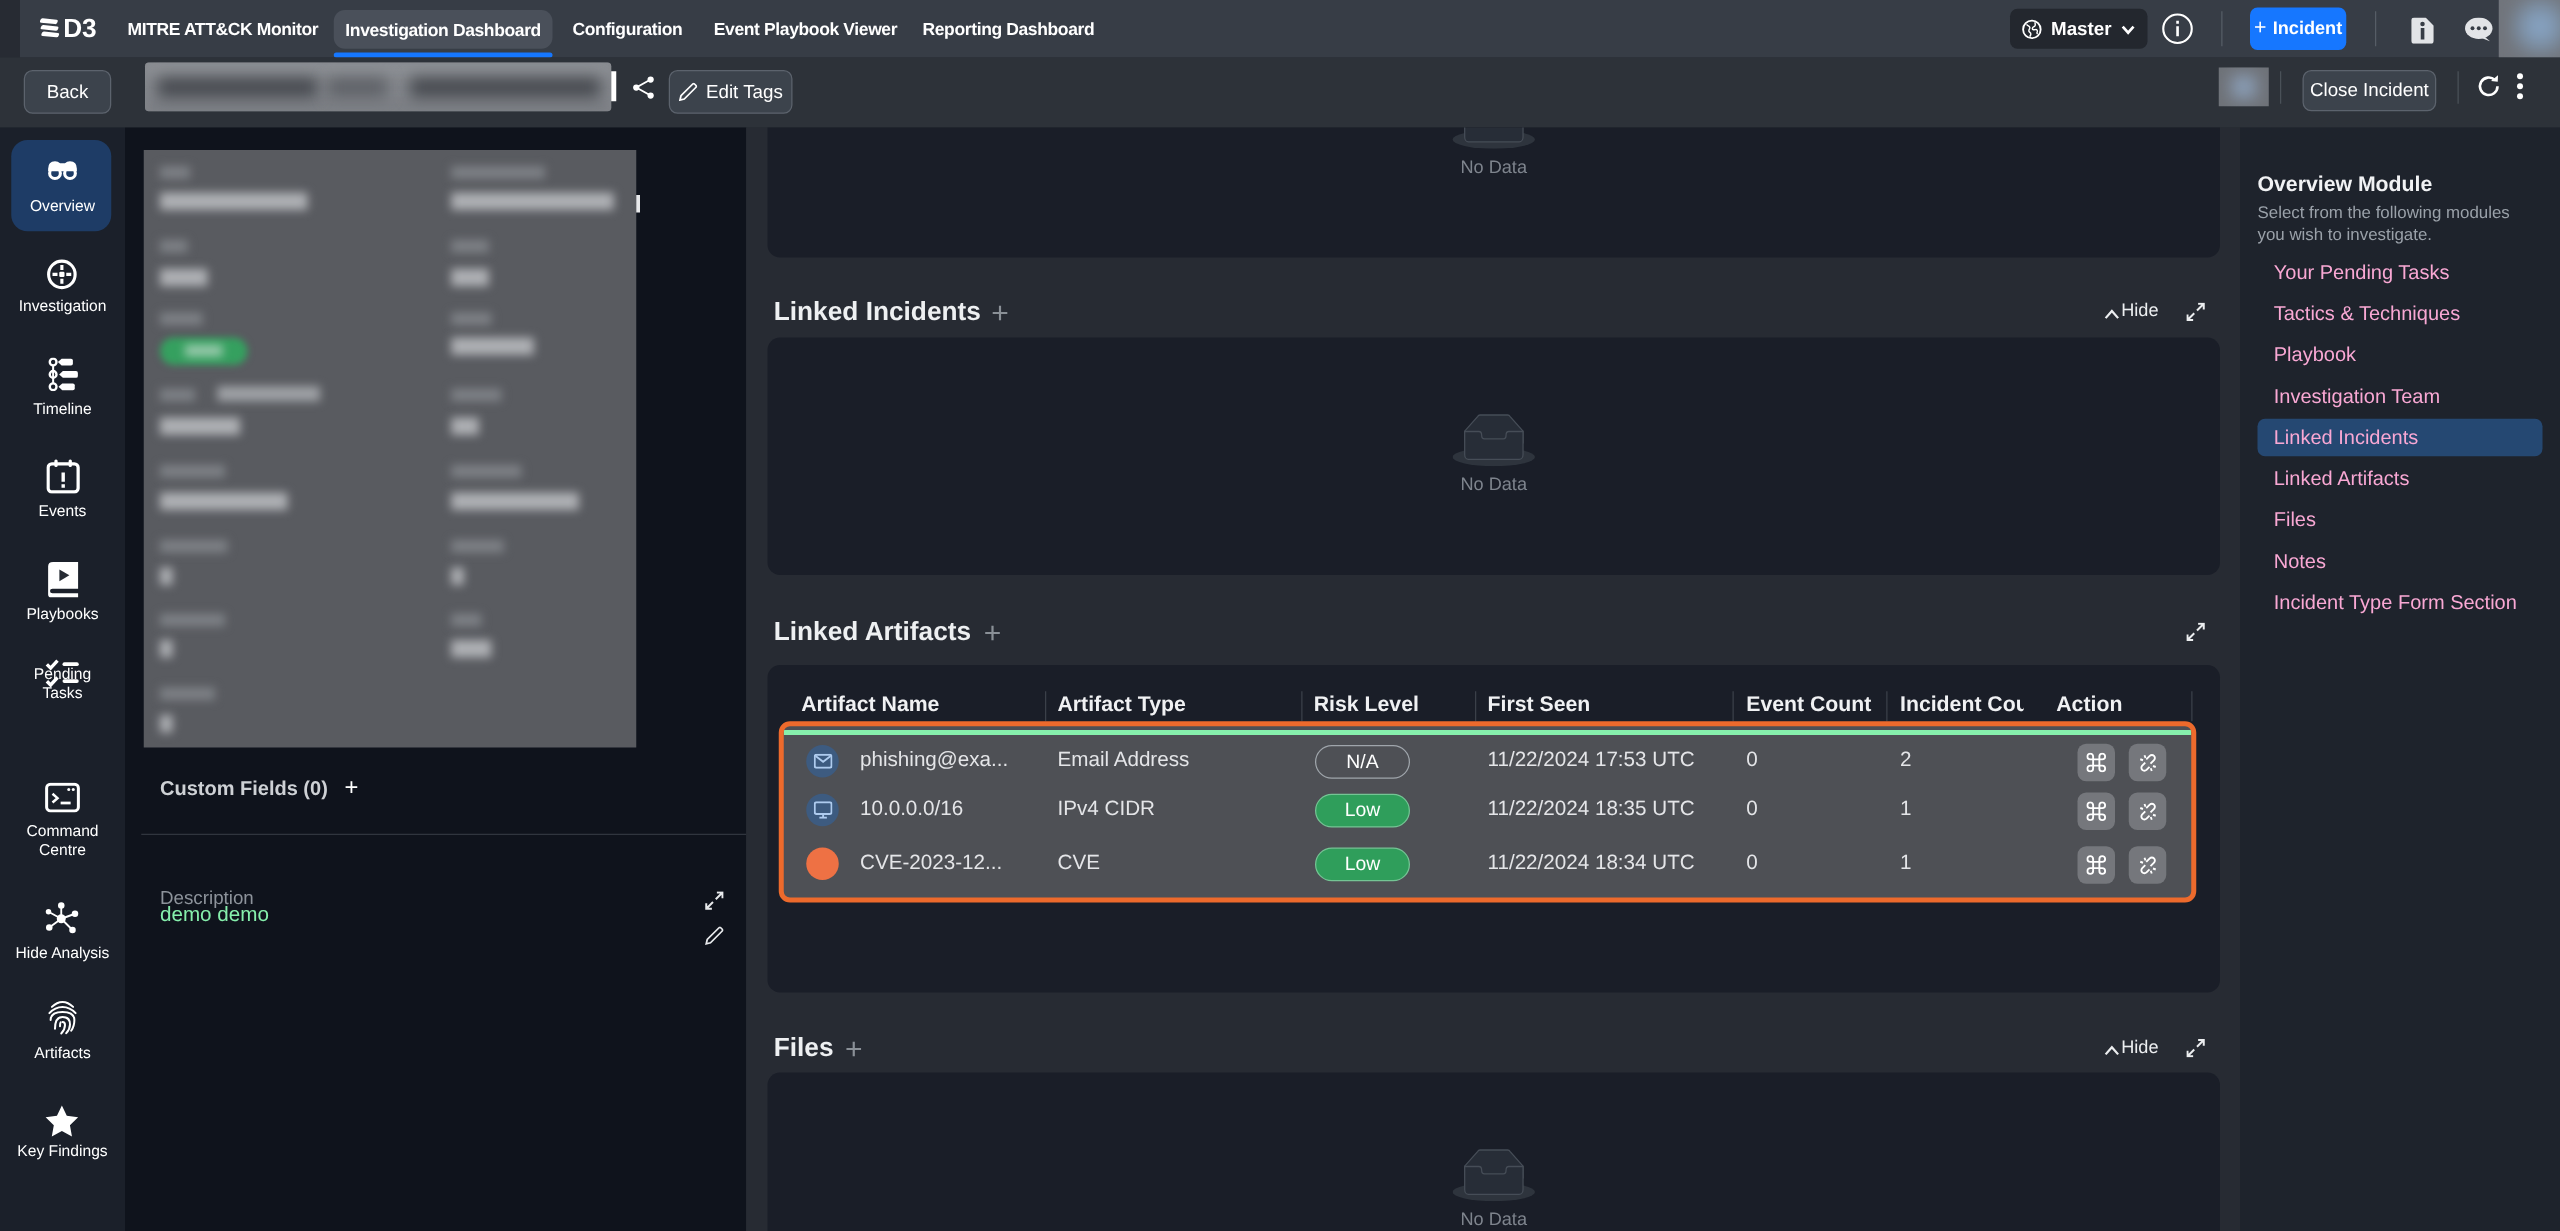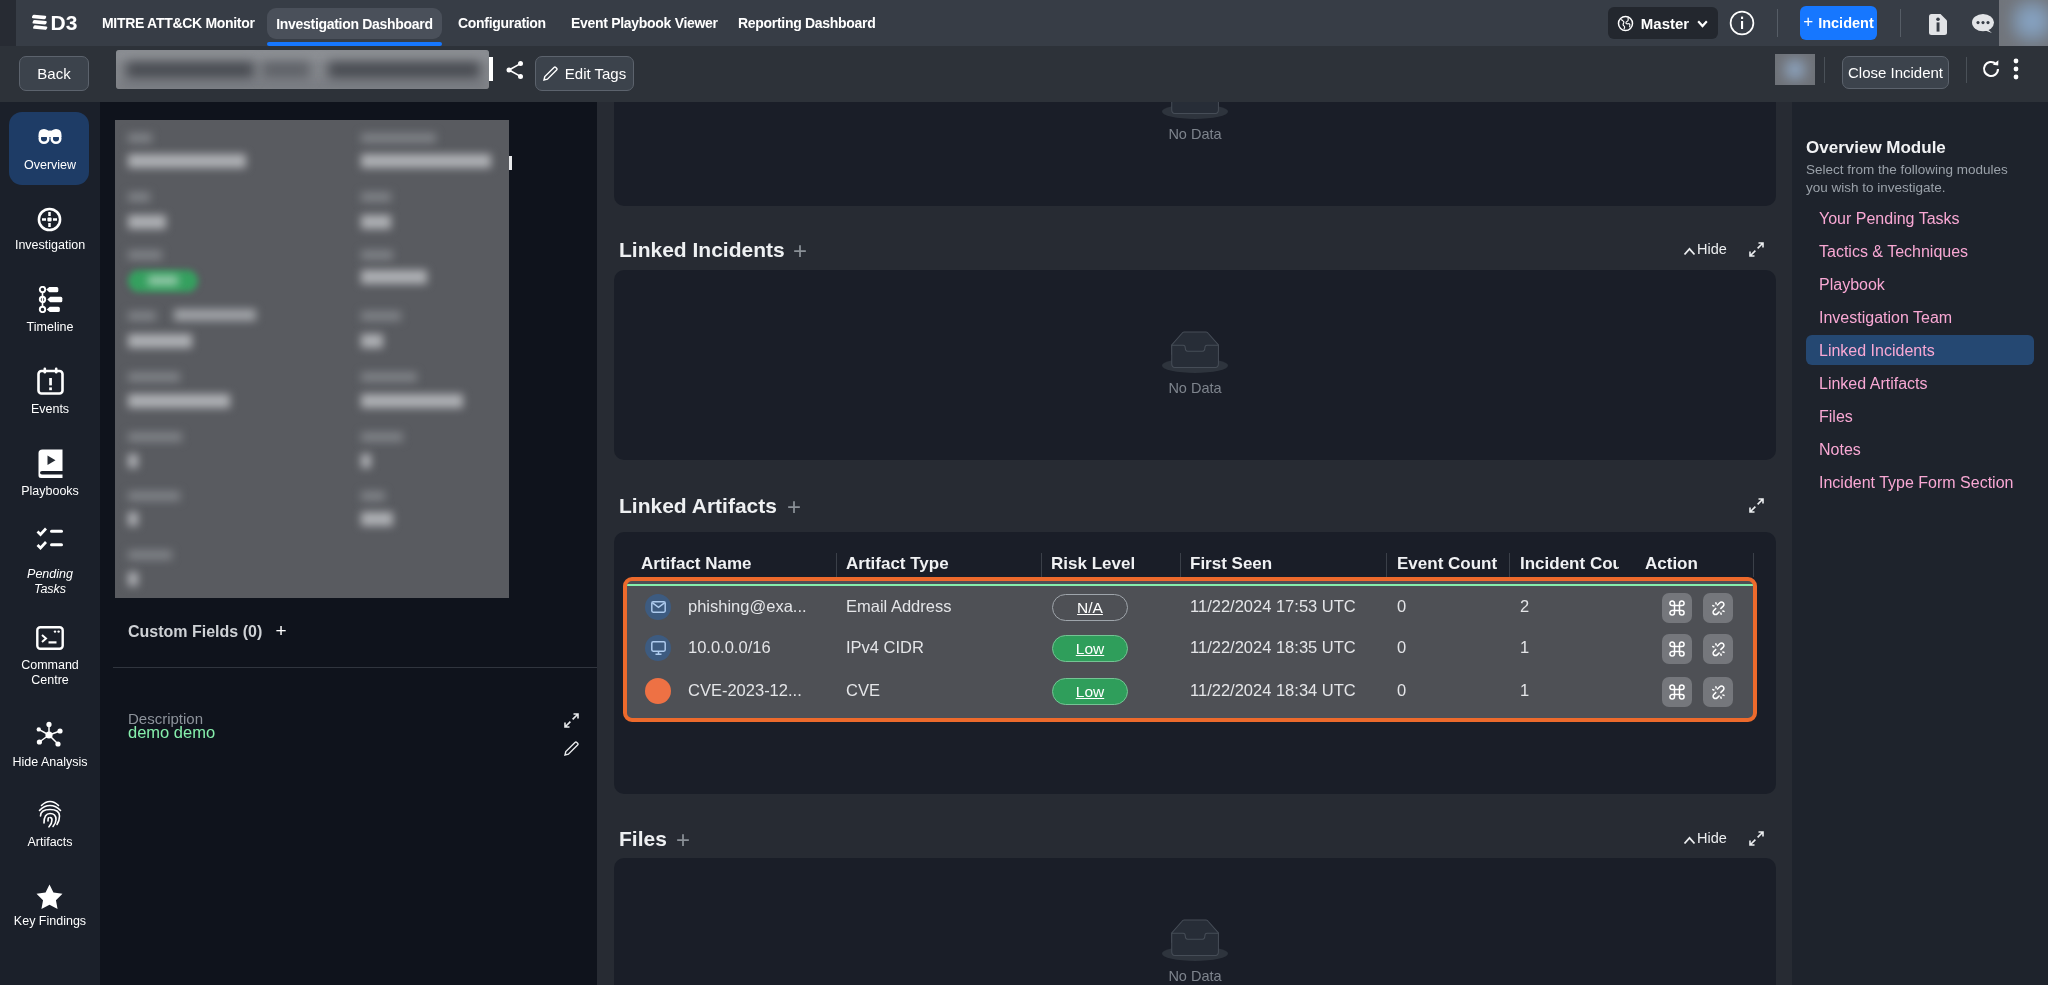--- a/index.html
+++ b/index.html
@@ -34,21 +34,21 @@
 
   .empty { position:absolute; left:0; width:100%; display:flex; flex-direction:column;
     align-items:center; }
   .empty .nd { margin-top:7px; color:#7e848d; font-size:14.5px; }
 
   
   .th { position:absolute; color:#f0f1f3; font-size:17px; font-weight:700; }
   .vline { position:absolute; top:21px; width:1px; height:24px; background:#3b4049; }
   .cell { position:absolute; color:#e4e5e8; font-size:16.5px; }
   .pill { position:absolute; width:76px; height:27px; border-radius:14px; display:flex;
-    align-items:center; justify-content:center; font-size:15.5px; color:#fff;text-decoration:underline; }
+    align-items:center; justify-content:center; font-size:15.5px; color:#fff; }
   .actbtn { position:absolute; width:30px; height:30px; background:#75777c; border-radius:7px;
     display:flex; align-items:center; justify-content:center; }
 
   
   .ritem { position:absolute; left:27px; color:#f9a8d4; font-size:16px; }
 
   
   .snav { position:absolute; left:0; width:100px; text-align:center; color:#fff; font-size:12.5px; }
 </style>
 </head>
@@ -203,21 +203,21 @@
       <path d="M9.5 6.5 L17.5 11.2 L9.5 15.9 Z" fill="#262b33"></path>
     </svg>
     <div class="snav" style="top:382px">Playbooks</div>
 
     <svg class="abs" style="left:36px;top:424px" width="28" height="26" viewBox="0 0 28 26">
       <path d="M1.5 5.5 L4.5 8.5 L10 2.5" fill="none" stroke="#fff" stroke-width="2.7"></path>
       <rect x="14" y="3.8" width="13" height="3" rx="1.5" fill="#fff"></rect>
       <path d="M1.5 19 L4.5 22 L10 16" fill="none" stroke="#fff" stroke-width="2.7"></path>
       <rect x="14" y="17.3" width="13" height="3" rx="1.5" fill="#fff"></rect>
     </svg>
-    <div class="snav" style="top:465px;line-height:15px;font-style:italic;">Pending<br>Tasks</div>
+    <div class="snav" style="top:430px;line-height:15px;">Pending<br>Tasks</div>
 
     <svg class="abs" style="left:36px;top:524px" width="28" height="24" viewBox="0 0 28 24">
       <rect x="1.3" y="1.3" width="25.4" height="21.4" rx="3" fill="none" stroke="#fff" stroke-width="2.4"></rect>
       <path d="M6 9 L10 12.5 L6 16" fill="none" stroke="#fff" stroke-width="2"></path>
       <rect x="12.5" y="15.3" width="8" height="2.2" fill="#fff"></rect>
       <circle cx="19" cy="5.6" r="1.2" fill="#fff"></circle>
         <circle cx="22.6" cy="5.6" r="1.2" fill="#fff"></circle>
     </svg>
     <div class="snav" style="top:556px;line-height:15px;">Command<br>Centre</div>
 
@@ -355,21 +355,21 @@
       <div class="th" style="left:1011px;top:22px;margin-left:20px;">Action</div>
       <div class="vline" style="left:222px"></div>
       <div class="vline" style="left:427px"></div>
       <div class="vline" style="left:566px"></div>
       <div class="vline" style="left:772px"></div>
       <div class="vline" style="left:895px"></div>
       <div class="vline" style="left:1139px"></div>
 
       <div class="abs" style="left:9px;top:45px;width:1134px;height:145px;background:#4e5055;border:4px solid #ED6A2C;border-radius:9px;overflow:hidden;">
 
-        <div class="abs" style="left:0;top:3px;width:100%;height:43px;border-top:2px solid #86efac;padding-left:40px;">
+        <div class="abs" style="left:0;top:3px;width:100%;height:43px;border-top:4px solid #86efac;padding-left:40px;">
           <div class="abs" style="left:18px;top:8px;width:26px;height:26px;border-radius:50%;background:#3d5b80;display:flex;align-items:center;justify-content:center;">
             <svg width="15" height="12" viewBox="0 0 15 12">
                 <rect x="0.8" y="0.8" width="13.4" height="10.4" rx="1.4" fill="none" stroke="#aecbee" stroke-width="1.5"></rect>
                 <path d="M1.5 1.8 L7.5 6.4 L13.5 1.8" fill="none" stroke="#aecbee" stroke-width="1.5"></path>
               </svg>
           </div>
           <div class="cell" style="left:61px;top:11px;">phishing@exa...</div>
           <div class="cell" style="left:219px;top:11px;">Email Address</div>
           <div class="pill" style="left:425px;top:8px;border:1.5px solid #9fa5ab;">N/A</div>
           <div class="cell" style="left:563px;top:11px;">11/22/2024 17:53 UTC</div>

